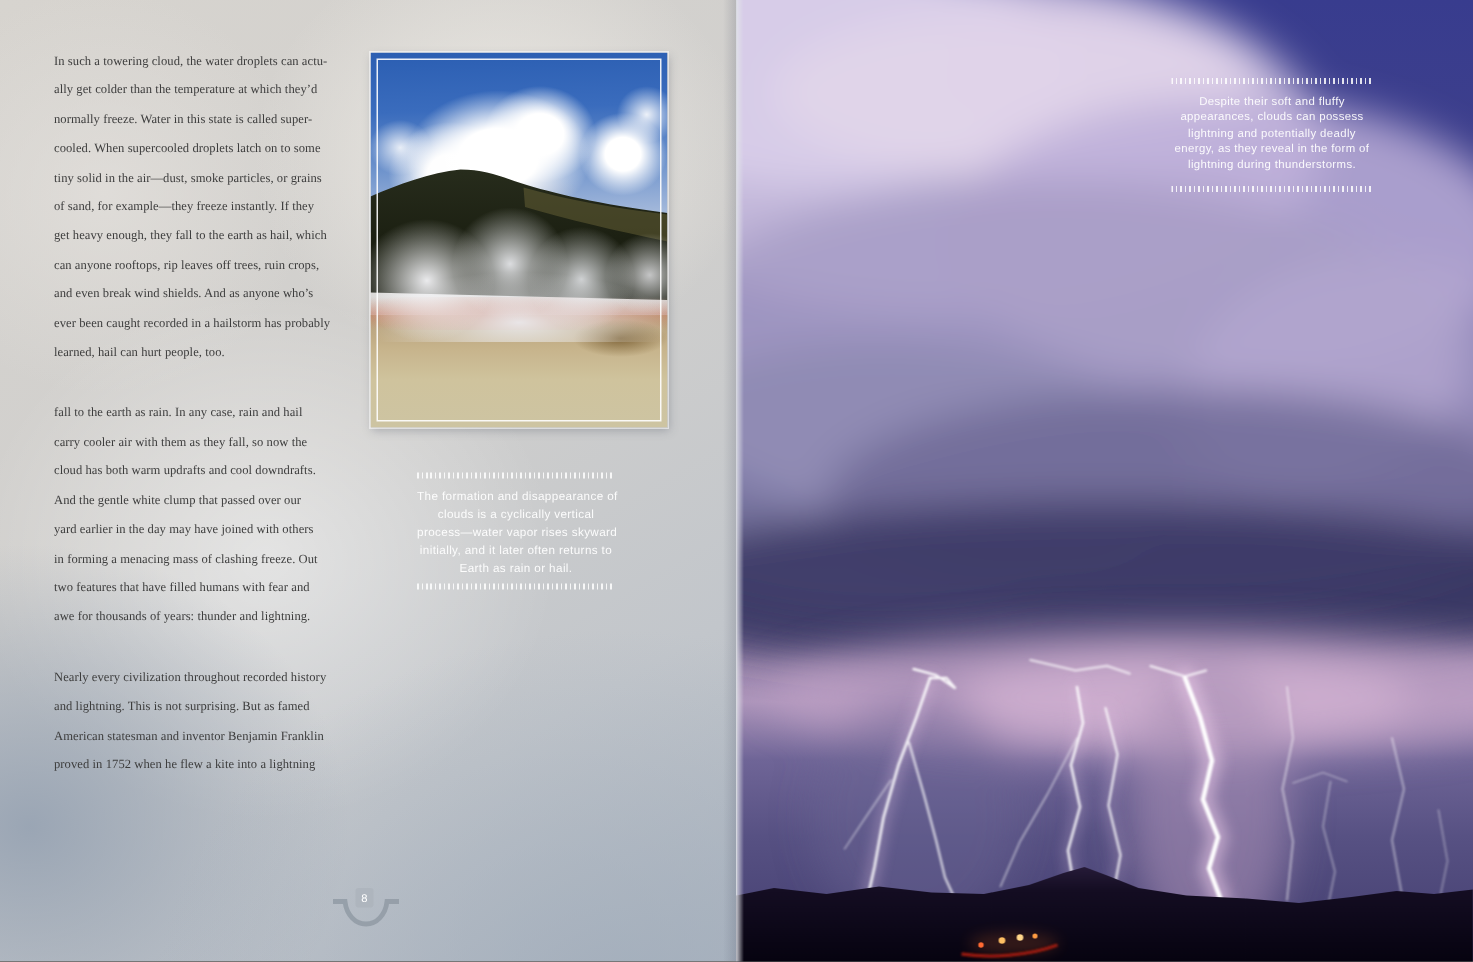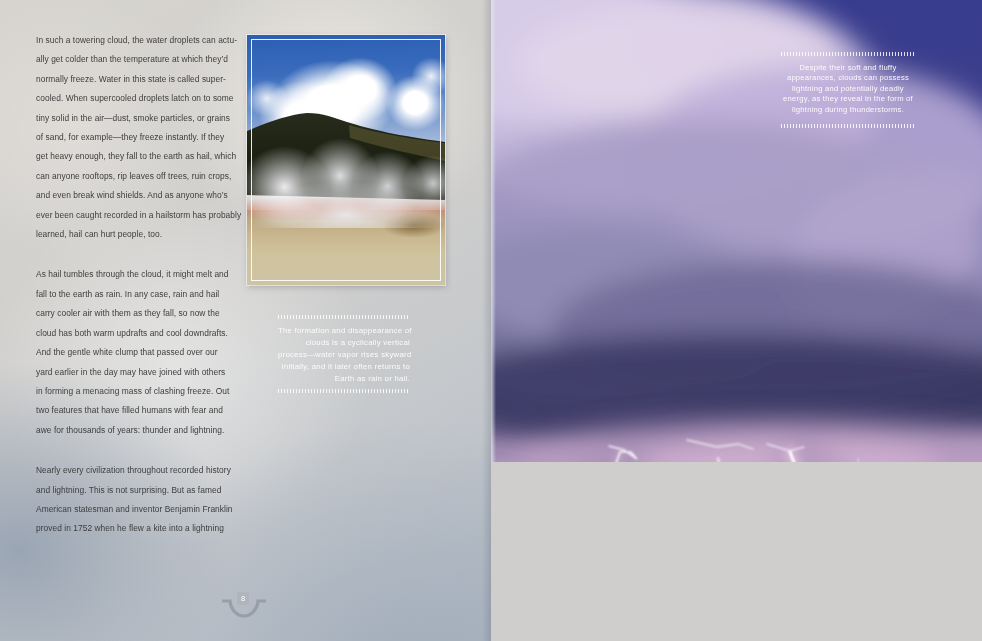--- a/index.html
+++ b/index.html
@@ -13,21 +13,21 @@
       radial-gradient(62% 42% at 4% 86%, rgba(146,159,176,.85), rgba(146,159,176,0) 70%),
       radial-gradient(55% 38% at 36% 58%, rgba(255,255,255,.45), rgba(255,255,255,0) 72%),
       radial-gradient(48% 32% at 68% 16%, rgba(240,237,231,.9), rgba(240,237,231,0) 70%),
       radial-gradient(40% 30% at 14% 20%, rgba(226,223,219,.8), rgba(226,223,219,0) 70%),
       linear-gradient(150deg,#d7d4cf 0%,#d0cfcd 45%,#c2c6cb 75%,#b0b8c3 100%);}
   .page-left::after{content:"";position:absolute;right:0;top:0;width:9px;height:100%;
     background:linear-gradient(90deg, rgba(70,75,95,0), rgba(70,75,95,.20));}
 
   .body-col{position:absolute;left:36px;top:31px;width:216px;color:#3d3d3d;
     font-size:8.4px;letter-spacing:.05px;}
-  .para{line-height:19.4px;}
+  .para{line-height:19.4px;font-family:Liberation Serif, serif;}
   .para + .para{margin-top:21px;}
   .line{white-space:nowrap;}
 
   
   .hs-photo{position:absolute;left:247px;top:35px;width:198px;height:250px;overflow:hidden;
     box-shadow:0 0 0 1px rgba(255,255,255,.55), 1px 2px 6px rgba(80,86,100,.35);}
   .hs-layer{position:absolute;}
   .hs-sky{inset:0 0 52% 0;
     background:linear-gradient(178deg,#2b5eb2 0%,#3a6cbd 32%,#6e93cc 62%,#9db4d9 86%,#bccbe0 100%);}
   .hs-clouds{left:0;top:6%;width:100%;height:44%;
@@ -54,34 +54,34 @@
       radial-gradient(26% 54% at 47% 44%, rgba(241,242,246,.9), rgba(241,242,246,0) 75%),
       radial-gradient(24% 50% at 71% 55%, rgba(238,240,244,.85), rgba(238,240,244,0) 75%),
       radial-gradient(62% 44% at 50% 86%, rgba(236,237,241,.92), rgba(236,237,241,0) 82%),
       radial-gradient(20% 40% at 94% 52%, rgba(240,240,244,.8), rgba(240,240,244,0) 75%);}
   .hs-frame{position:absolute;inset:4px;border:1px solid rgba(255,255,255,.9);z-index:9;}
 
   
   .caption{position:absolute;text-align:center;color:rgba(255,255,255,.94);}
   .tickline{height:4px;background-image:repeating-linear-gradient(90deg,
       rgba(255,255,255,.85) 0 1px, rgba(255,255,255,0) 1px 3px);}
-  .cap-left{left:278px;top:315px;width:132px;font-size:7.8px;letter-spacing:.25px;text-align:right;}
+  .cap-left{left:278px;top:315px;width:132px;font-size:7.8px;letter-spacing:.25px;}
   .cap-left .cap-lines{margin:6px 0 4px 0;line-height:12px;}
   .cap-right{left:290px;top:52px;width:134px;font-size:7.6px;letter-spacing:.25px;z-index:6;}
   .cap-right .cap-lines{margin:7px 0 9px 0;line-height:10.4px;}
 
   
   .folio{position:absolute;left:220px;top:591px;width:48px;height:28px;}
   .folio-arc{position:absolute;left:0;top:0;}
   .folio-badge{position:absolute;left:17px;top:1px;width:12px;height:13px;
     background:rgba(173,180,188,.85);border-radius:2px;color:#fff;
     font-size:7.5px;line-height:13px;text-align:center;}
 
   
-  .page-right{position:absolute;left:491px;top:0;width:491px;height:462px;overflow:hidden;text-decoration:underline;}
+  .page-right{position:absolute;left:491px;top:0;width:491px;height:641px;overflow:hidden;text-decoration:underline;}
   .page-right::before{content:"";position:absolute;left:0;top:0;width:5px;height:100%;z-index:5;
     background:linear-gradient(90deg, rgba(225,227,233,.85), rgba(225,227,233,0));}
   .storm-svg{position:absolute;inset:0;display:block;}
 </style>
 </head>
 <body>
 
 <div class="spread">
 
   <div class="page-left">
@@ -94,21 +94,20 @@
           <div class="line">cooled. When supercooled droplets latch on to some</div>
           <div class="line">tiny solid in the air—dust, smoke particles, or grains</div>
           <div class="line">of sand, for example—they freeze instantly. If they</div>
           <div class="line">get heavy enough, they fall to the earth as hail, which</div>
           <div class="line">can anyone rooftops, rip leaves off trees, ruin crops,</div>
           <div class="line">and even break wind shields. And as anyone who’s</div>
           <div class="line">ever been caught recorded in a hailstorm has probably</div>
           <div class="line">learned, hail can hurt people, too.</div>
         </div>
       <div class="para">
-          <div class="line">As hail tumbles through the cloud, it might melt and</div>
           <div class="line">fall to the earth as rain. In any case, rain and hail</div>
           <div class="line">carry cooler air with them as they fall, so now the</div>
           <div class="line">cloud has both warm updrafts and cool downdrafts.</div>
           <div class="line">And the gentle white clump that passed over our</div>
           <div class="line">yard earlier in the day may have joined with others</div>
           <div class="line">in forming a menacing mass of clashing freeze. Out</div>
           <div class="line">two features that have filled humans with fear and</div>
           <div class="line">awe for thousands of years: thunder and lightning.</div>
         </div>
       <div class="para">

